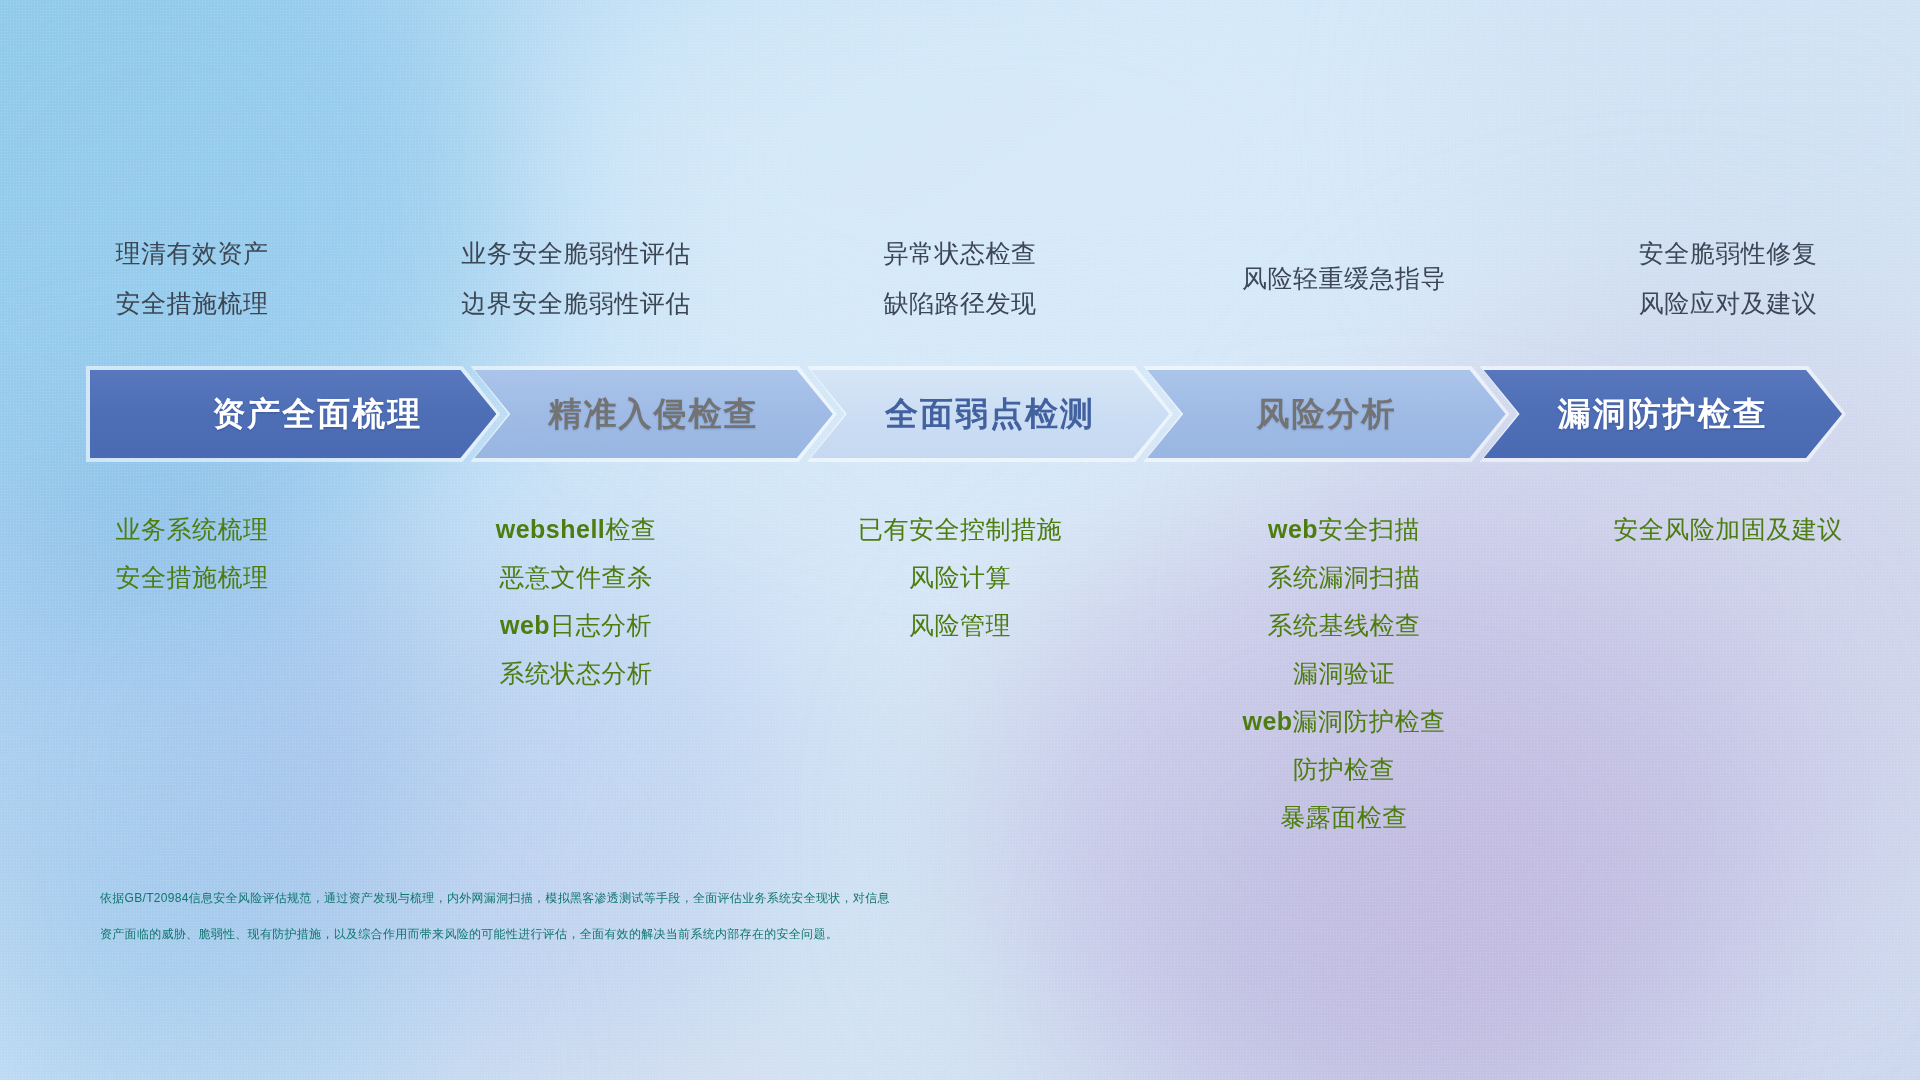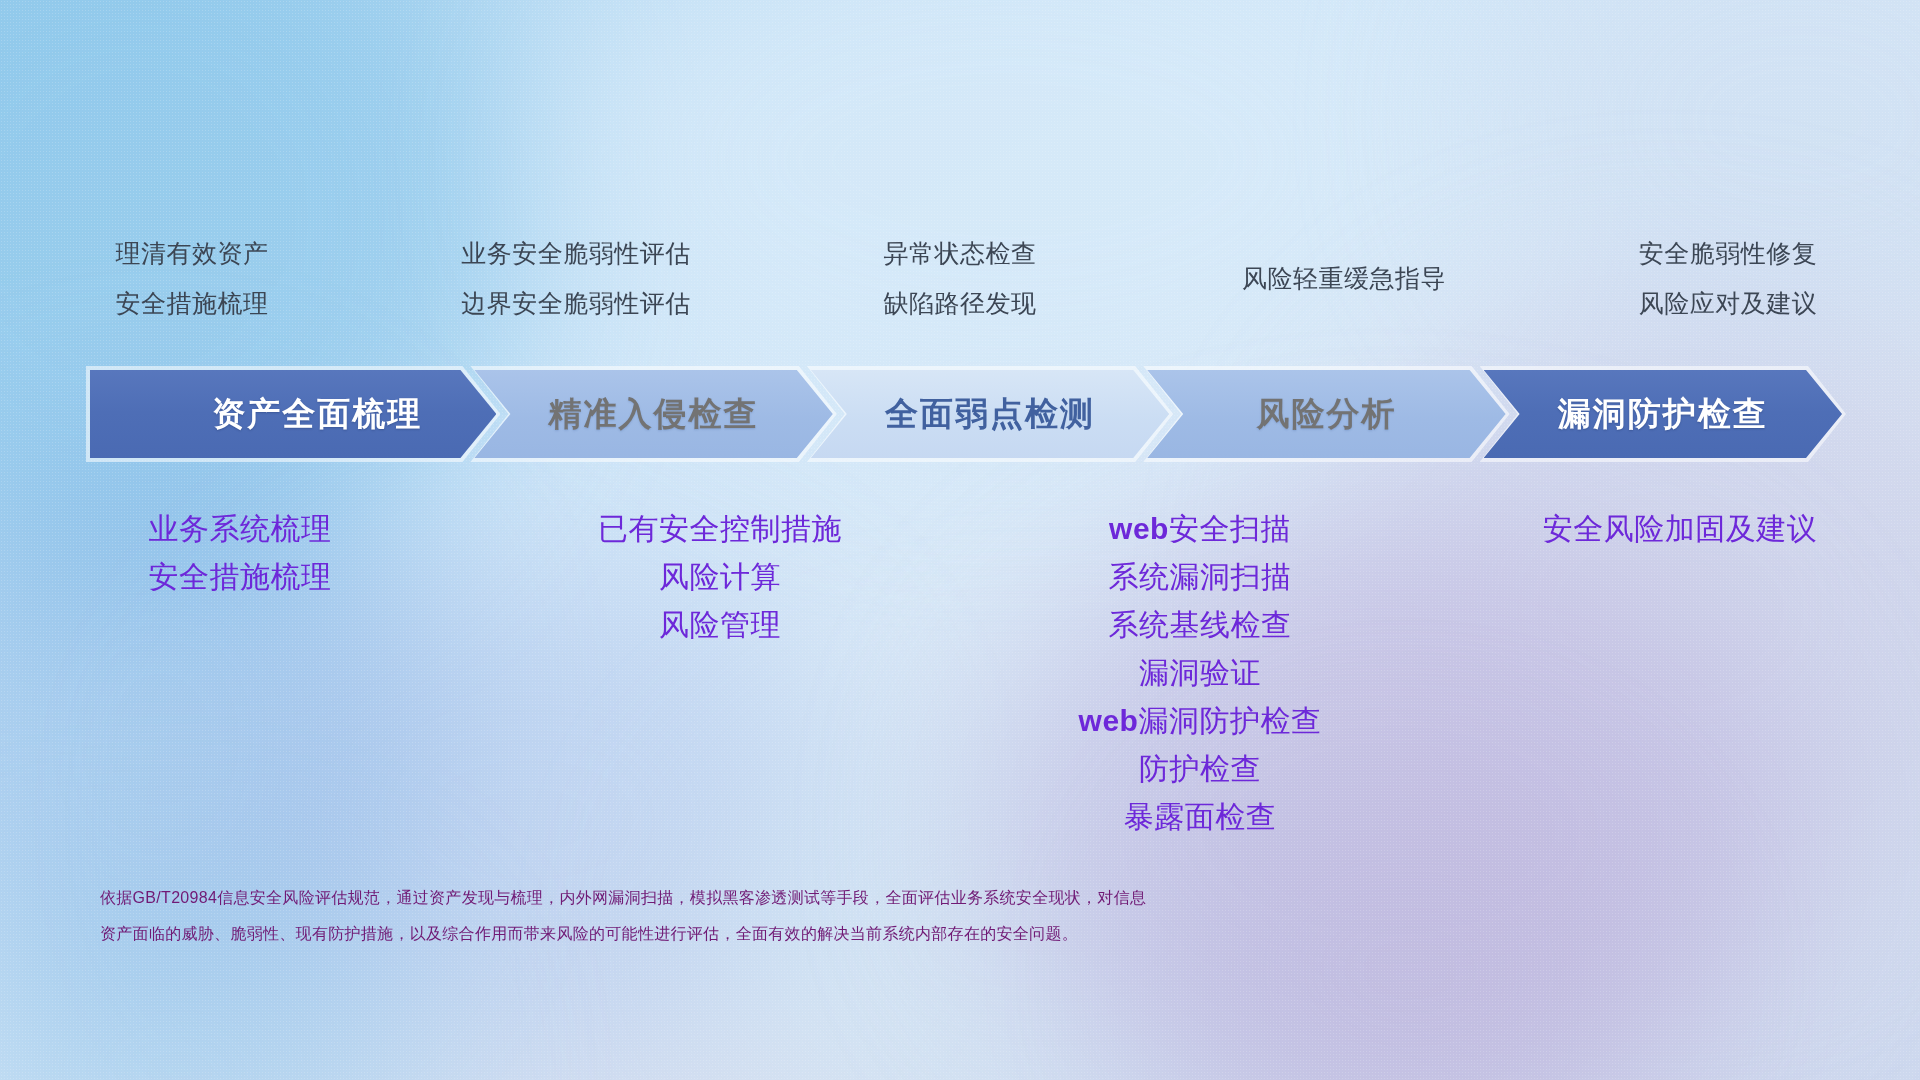--- a/index.html
+++ b/index.html
@@ -42,21 +42,21 @@
 
   
   #top-block{top:228px;}
   .top-line{
     font-size:25px;color:#3c4654;line-height:50px;white-space:nowrap;letter-spacing:.5px;
   }
 
   
   #bottom-block{top:505px;}
   .bot-line{
-    font-size:30px;color:#6d28d9;line-height:48px;white-space:nowrap;letter-spacing:.5px;
+    font-size:25px;color:#4d7c0f;line-height:48px;white-space:nowrap;letter-spacing:.5px;
   }
   .bot-line .lat{font-weight:bold;}
 
   
   #banner{
     position:absolute;left:86px;top:366px;width:1760px;height:96px;
     display:flex;
   }
   .arrow{
     position:relative;flex:1 1 0;height:96px;display:flex;align-items:center;
@@ -99,21 +99,21 @@
   
   .a-light .face{
     clip-path:polygon(0 0, calc(100% - 36px) 0, 100% 50%, calc(100% - 36px) 100%, 0 100%, 36px 50%);
     background:linear-gradient(180deg,rgba(214,229,246,.95) 0%,rgba(201,220,243,.95) 55%,rgba(196,215,241,.95) 100%);
   }
   .a-light .label{color:#41619f;}
 
   
   #footer{
     position:absolute;left:100px;top:880px;width:1530px;
-    font-size:16px;line-height:36px;color:#701a75;letter-spacing:.3px;
+    font-size:12px;line-height:36px;color:#0f766e;letter-spacing:.3px;
   }
   #footer .fline{display:block;}
 </style>
 </head>
 <body>
 
 <div id="stage">
 
   <div class="bg-base"></div>
   <div class="blob b1"></div>
@@ -186,20 +186,26 @@
 
     </div>
 
     <div class="cols" id="bottom-block">
 
       <div class="col">
         <div class="bot-line">业务系统梳理</div>
         <div class="bot-line">安全措施梳理</div>
       </div>
 
+      <div class="col">
+        <div class="bot-line"><span class="lat">webshell</span>检查</div>
+        <div class="bot-line">恶意文件查杀</div>
+        <div class="bot-line"><span class="lat">web</span>日志分析</div>
+        <div class="bot-line">系统状态分析</div>
+      </div>
 
       <div class="col">
         <div class="bot-line">已有安全控制措施</div>
         <div class="bot-line">风险计算</div>
         <div class="bot-line">风险管理</div>
       </div>
 
       <div class="col">
         <div class="bot-line"><span class="lat">web</span>安全扫描</div>
         <div class="bot-line">系统漏洞扫描</div>

